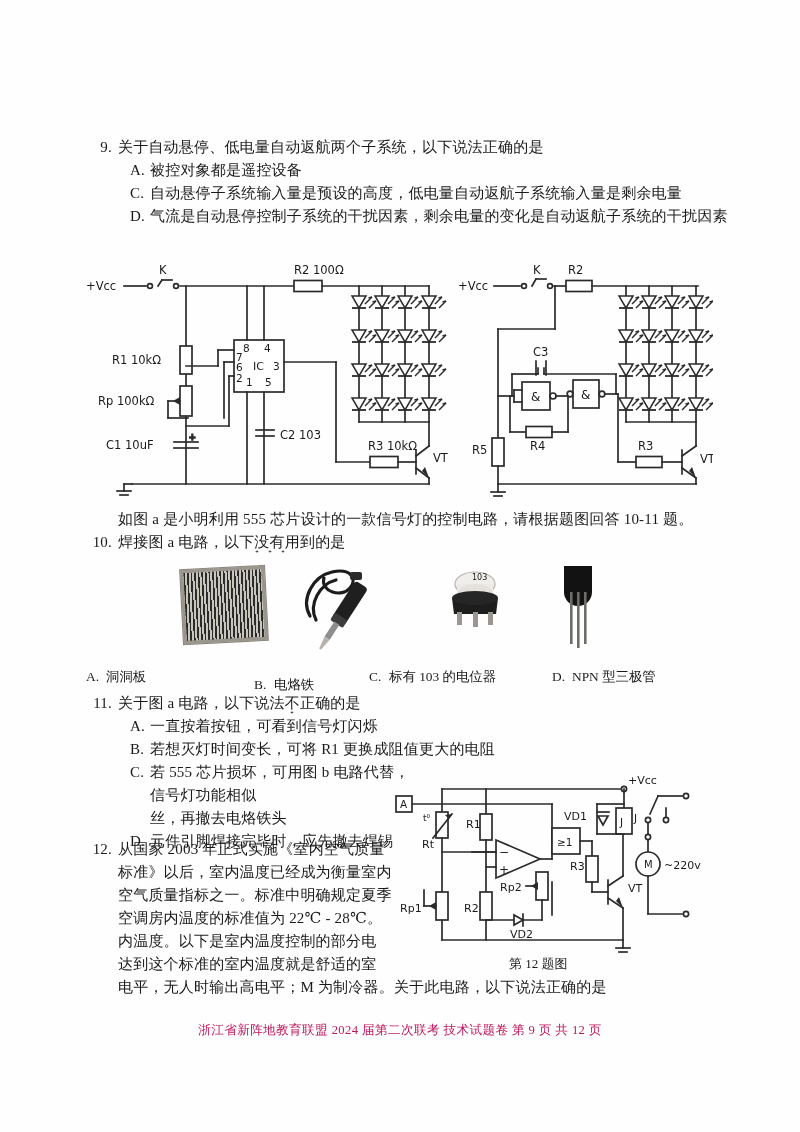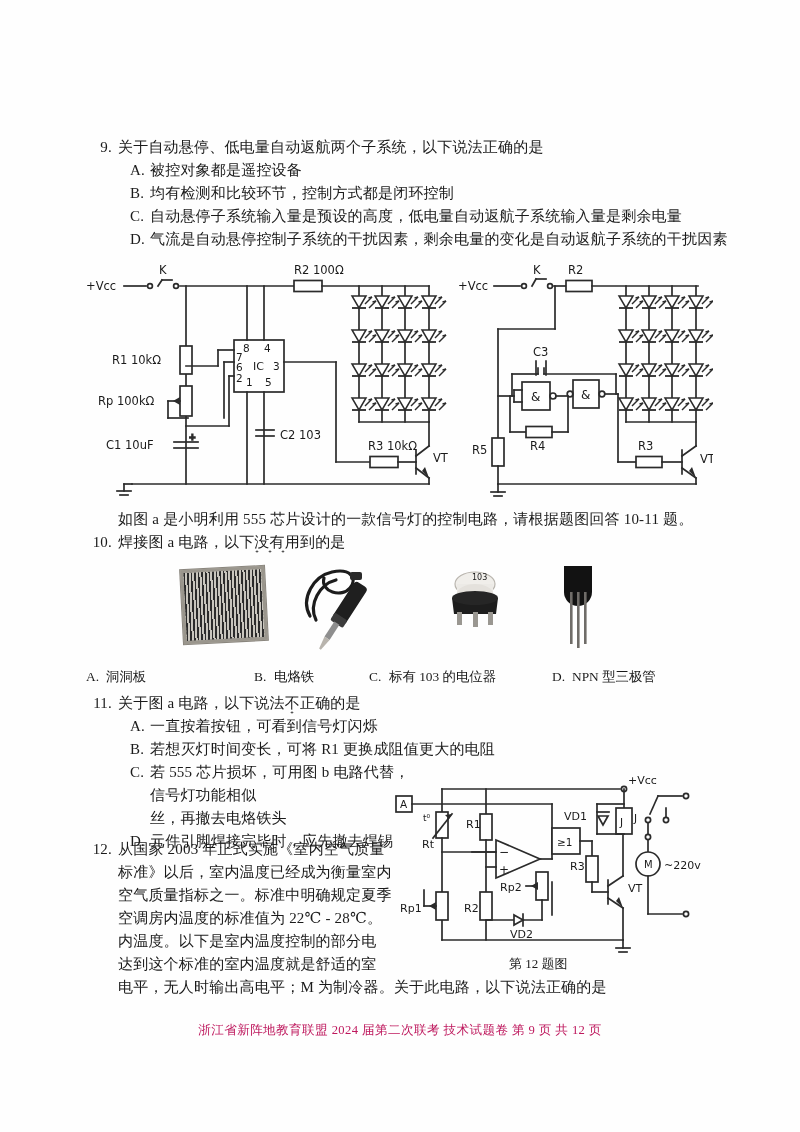--- a/index.html
+++ b/index.html
@@ -129,23 +129,20 @@
 <body>
 
 <div class="page">
 
   <div class="q-block" style="left:86px; top:136px;">
     <div class="q-line">
       <span class="q-num">9.</span><span>关于自动悬停、低电量自动返航两个子系统，以下说法正确的是</span>
     </div>
     <div class="q-line opt">
       <span class="opt-lab">A.</span><span>被控对象都是遥控设备</span>
-    </div>
-    <div class="q-line opt">
-      <span class="opt-lab">B.</span><span>均有检测和比较环节，控制方式都是闭环控制</span>
     </div>
     <div class="q-line opt">
       <span class="opt-lab">C.</span><span>自动悬停子系统输入量是预设的高度，低电量自动返航子系统输入量是剩余电量</span>
     </div>
     <div class="q-line opt">
       <span class="opt-lab">D.</span><span>气流是自动悬停控制子系统的干扰因素，剩余电量的变化是自动返航子系统的干扰因素</span>
     </div>
   </div>
 
   <div class="fig" style="left:84px; top:262px;">
@@ -583,21 +580,21 @@
         <rect x="29" y="32" width="2.6" height="56" fill="#6f6c68"></rect>
         <rect x="36" y="32" width="2.6" height="52" fill="#6f6c68"></rect>
       </svg>
     </div>
   </div>
 
   <div class="opt-row">
     <span class="cell" style="left:0px;">
       <span class="opt-lab">A.</span><span>洞洞板</span>
     </span>
-    <span class="cell" style="left:168px;">
+    <span class="cell" style="left:168px;margin-top:8px;">
       <span class="opt-lab">B.</span><span>电烙铁</span>
     </span>
     <span class="cell" style="left:283px;">
       <span class="opt-lab">C.</span><span>标有 103 的电位器</span>
     </span>
     <span class="cell" style="left:466px;">
       <span class="opt-lab">D.</span><span>NPN 型三极管</span>
     </span>
   </div>
 

